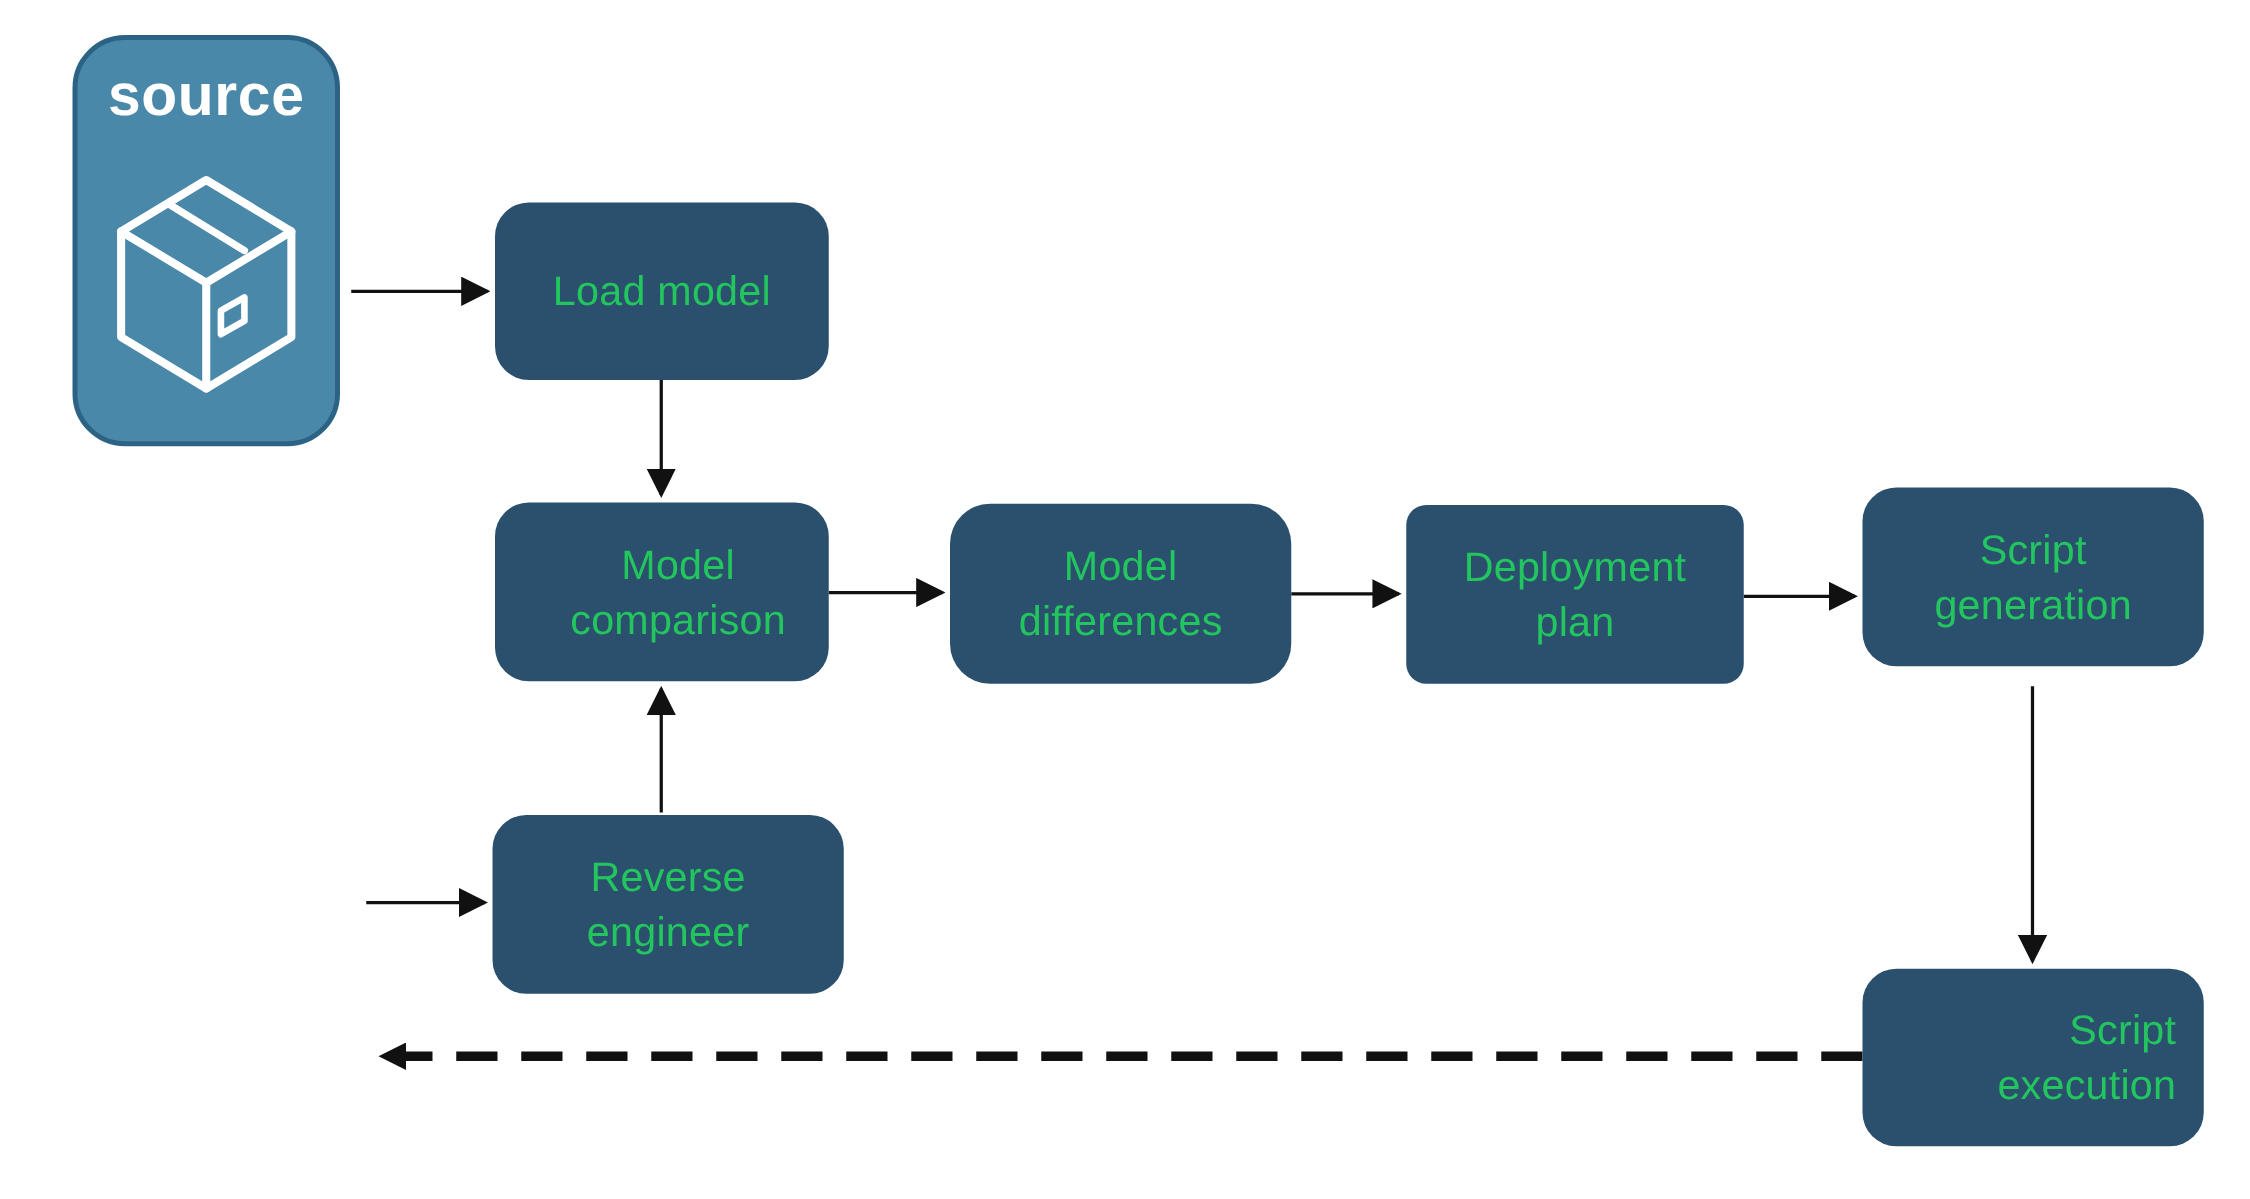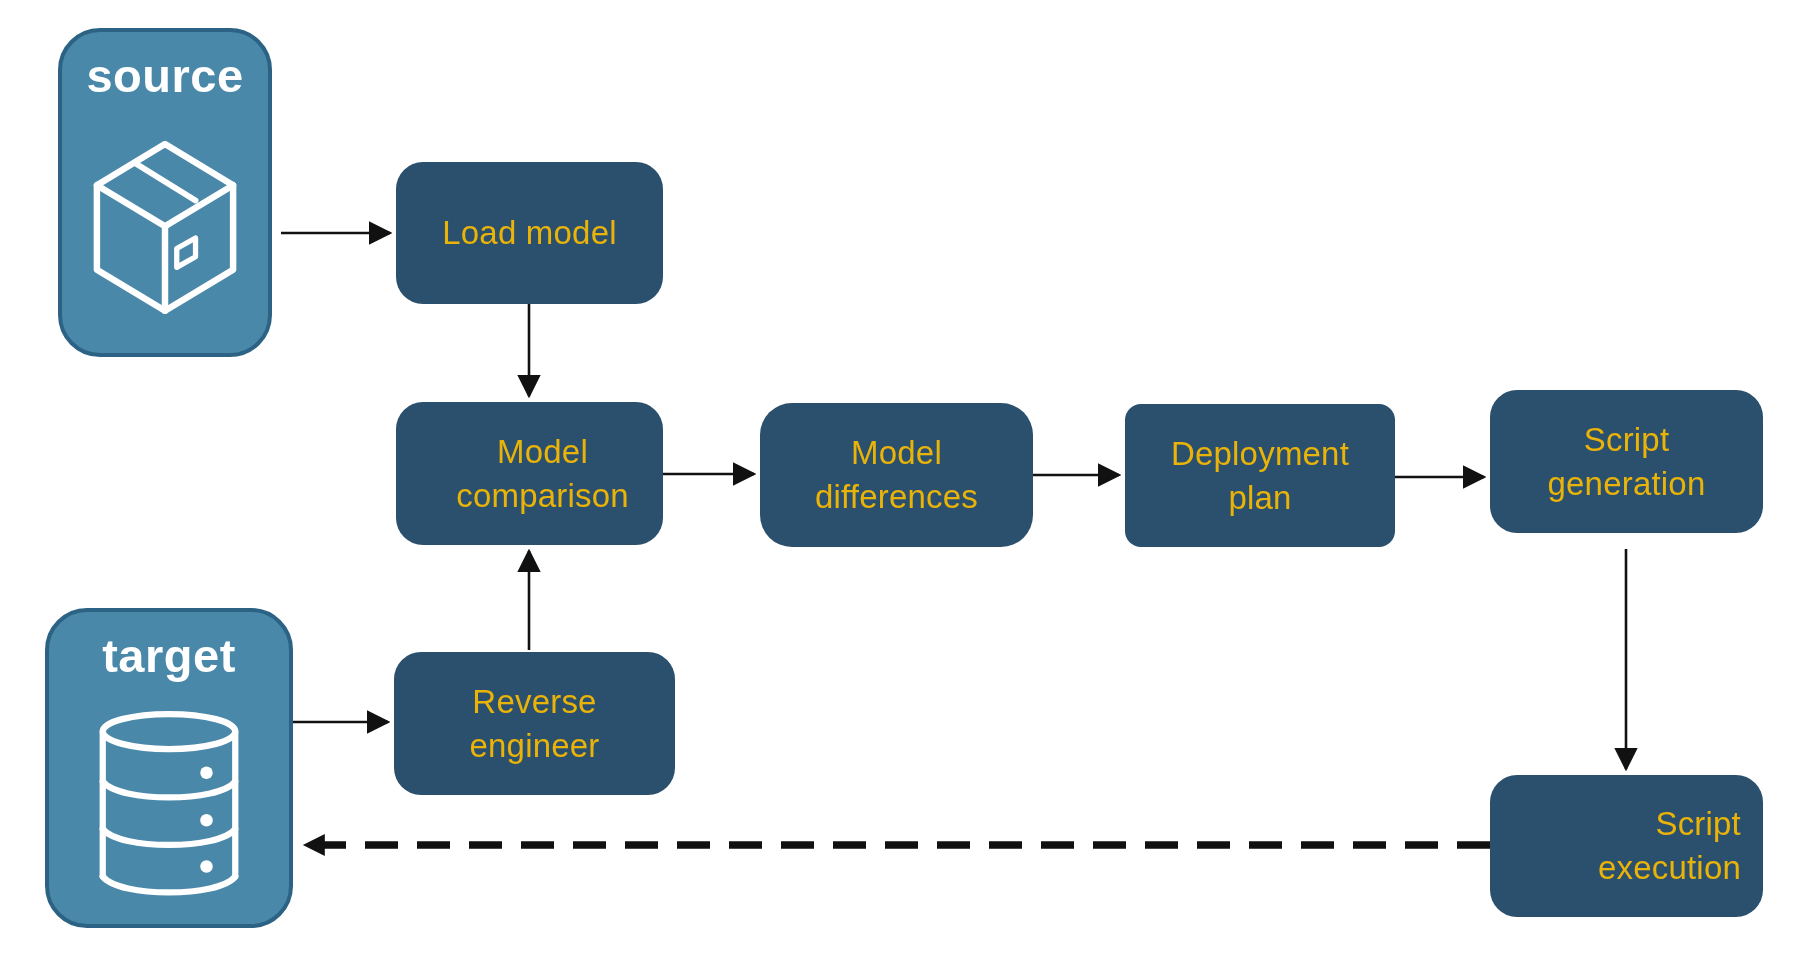--- a/index.html
+++ b/index.html
@@ -23,21 +23,21 @@
     fill: none;
   }
   .edge.dashed {
     stroke-width: 7.5;
     stroke-dasharray: 33 19;
   }
   .node-small {
     position: absolute;
     background: var(--node-fill, #2b506e);
     border-radius: 27px;
-    color: #eab308;
+    color: #22c55e;
     display: flex;
     align-items: center;
     justify-content: center;
     text-align: center;
     font-size: 33px;
     line-height: 1.32;
     letter-spacing: 0.2px;
     box-sizing: border-box;
     padding: 8px 22px;
   }
@@ -103,36 +103,20 @@
       <svg width="168" height="182" viewBox="0 0 140 155">
         <path class="icon-stroke" stroke-width="5.5" d="M70,6 L128,41 L128,113 L70,148 L12,113 L12,41 Z"></path>
         <path class="icon-stroke" stroke-width="5.5" d="M12,41 L70,76 L128,41"></path>
         <path class="icon-stroke" stroke-width="5.5" d="M70,76 L70,148"></path>
         <path class="icon-stroke" stroke-width="5" d="M44,22 L96,54"></path>
         <path class="icon-stroke" stroke-width="4.5" d="M80,95 L96,86 L96,102 L80,111 Z"></path>
       </svg>
     </div>
   </div>
 
-  <div class="node-big" style="left:45px; top:608px; width:248px; height:320px;">
-    <div class="big-title">target</div>
-    <div class="big-icon-wrap">
-      <svg width="150" height="188" viewBox="0 0 120 150">
-        <ellipse class="icon-stroke" stroke-width="5" cx="60" cy="17" rx="53" ry="14"></ellipse>
-        <path class="icon-stroke" stroke-width="5" d="M7,17 L7,133"></path>
-        <path class="icon-stroke" stroke-width="5" d="M113,17 L113,133"></path>
-        <path class="icon-stroke" stroke-width="5" d="M7,57 C20,74 100,74 113,57"></path>
-        <path class="icon-stroke" stroke-width="5" d="M7,95 C20,112 100,112 113,95"></path>
-        <path class="icon-stroke" stroke-width="5" d="M7,133 C20,150 100,150 113,133"></path>
-        <circle cx="90" cy="50" r="5" fill="#ffffff" stroke="none"></circle>
-        <circle cx="90" cy="88" r="5" fill="#ffffff" stroke="none"></circle>
-        <circle cx="90" cy="125" r="5" fill="#ffffff" stroke="none"></circle>
-      </svg>
-    </div>
-  </div>
 
   <div class="node-small" style="left:396px; top:162px; width:267px; height:142px;">
     <span>Load model</span>
   </div>
 
   <div class="node-small" style="left:396px; top:402px; width:267px; height:143px;padding-left:48px;">
     <span>Model comparison</span>
   </div>
 
   <div class="node-small" style="left:760px; top:403px; width:273px; height:144px;border-radius:32px;">

